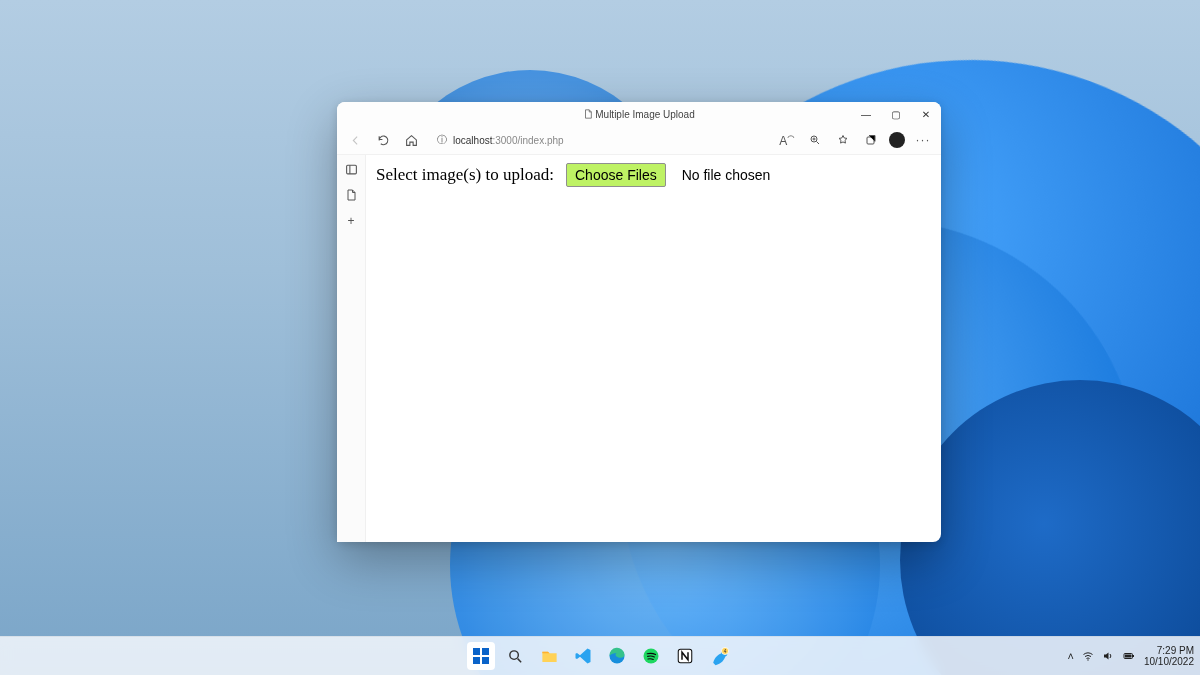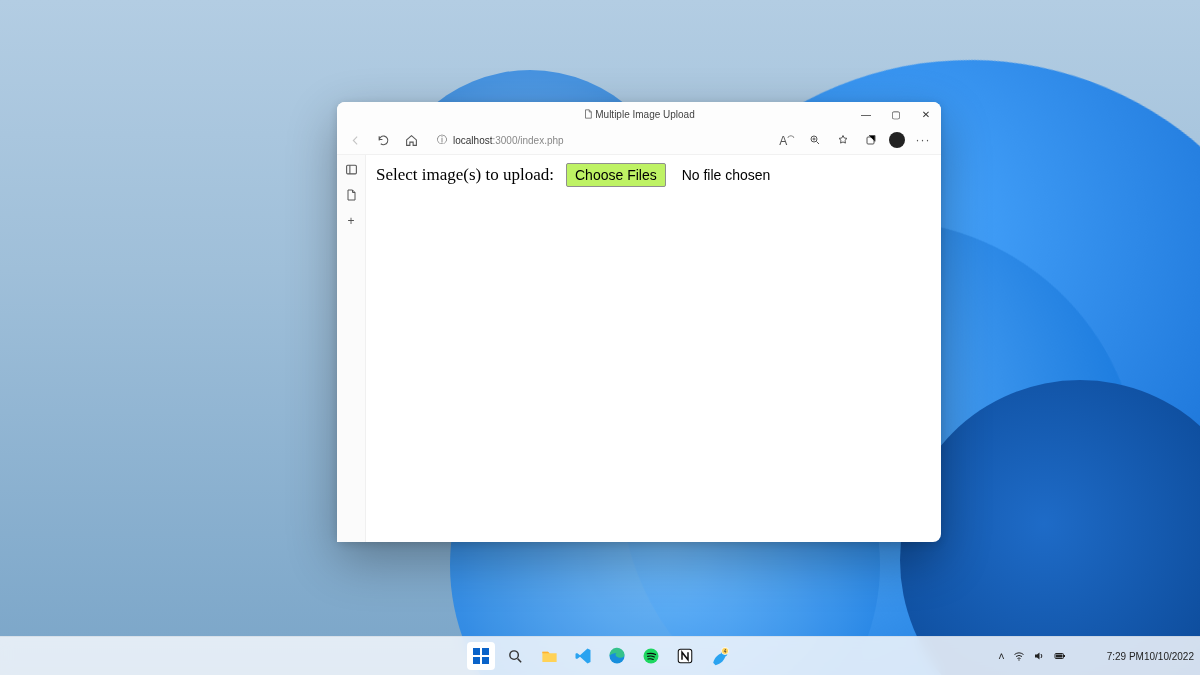--- a/index.html
+++ b/index.html
@@ -41,21 +41,21 @@
   .submit-row{margin-top:4px;}
 
   
   .taskbar{position:absolute;left:0;right:0;bottom:0;height:38px;background:rgba(243,247,252,.86);backdrop-filter:blur(6px);border-top:1px solid rgba(0,0,0,.05);display:flex;align-items:center;}
   .task-center{position:absolute;left:50%;transform:translateX(-50%);display:flex;align-items:center;gap:6px;}
   .task-item{width:28px;height:28px;border-radius:4px;display:flex;align-items:center;justify-content:center;font-size:16px;}
   .task-item.start{background:linear-gradient(#fff,#fff);}
   .winlogo{width:16px;height:16px;display:grid;grid-template-columns:1fr 1fr;grid-template-rows:1fr 1fr;gap:1.5px;}
   .winlogo span{background:#0a63c9;}
   .tray{position:absolute;right:6px;display:flex;align-items:center;gap:8px;font-size:10px;color:#222;}
-  .tray .stack{display:flex;align-items:flex-end;line-height:11px;margin-left:32px;}
+  .tray .stack{display:flex;flex-direction:column;align-items:flex-end;line-height:11px;}
   .tray-ico{font-size:11px;}
   svg{display:block;}
 </style>
 </head>
 <body>
 
 <div class="desktop">
   <div class="bloom">
     <div class="petal p1"></div>
       <div class="petal p2"></div>

